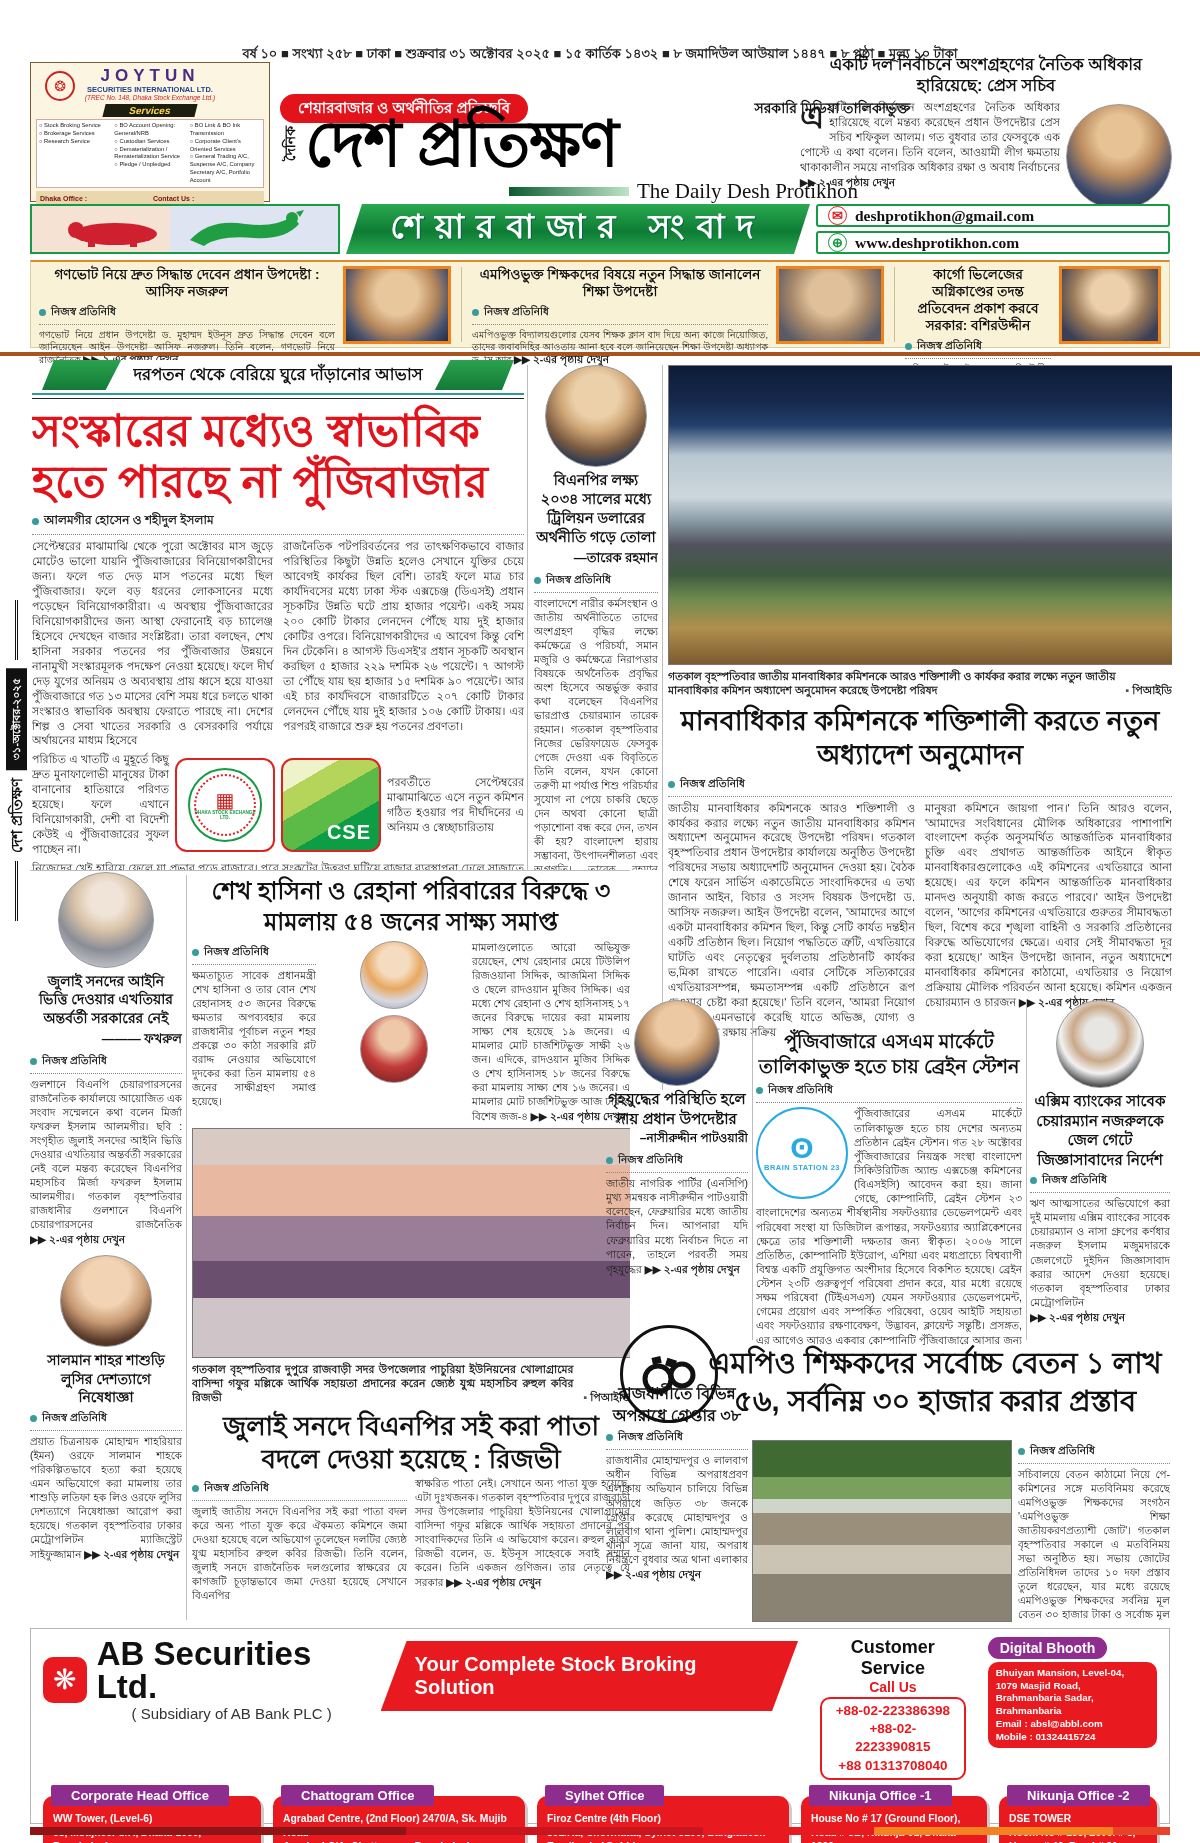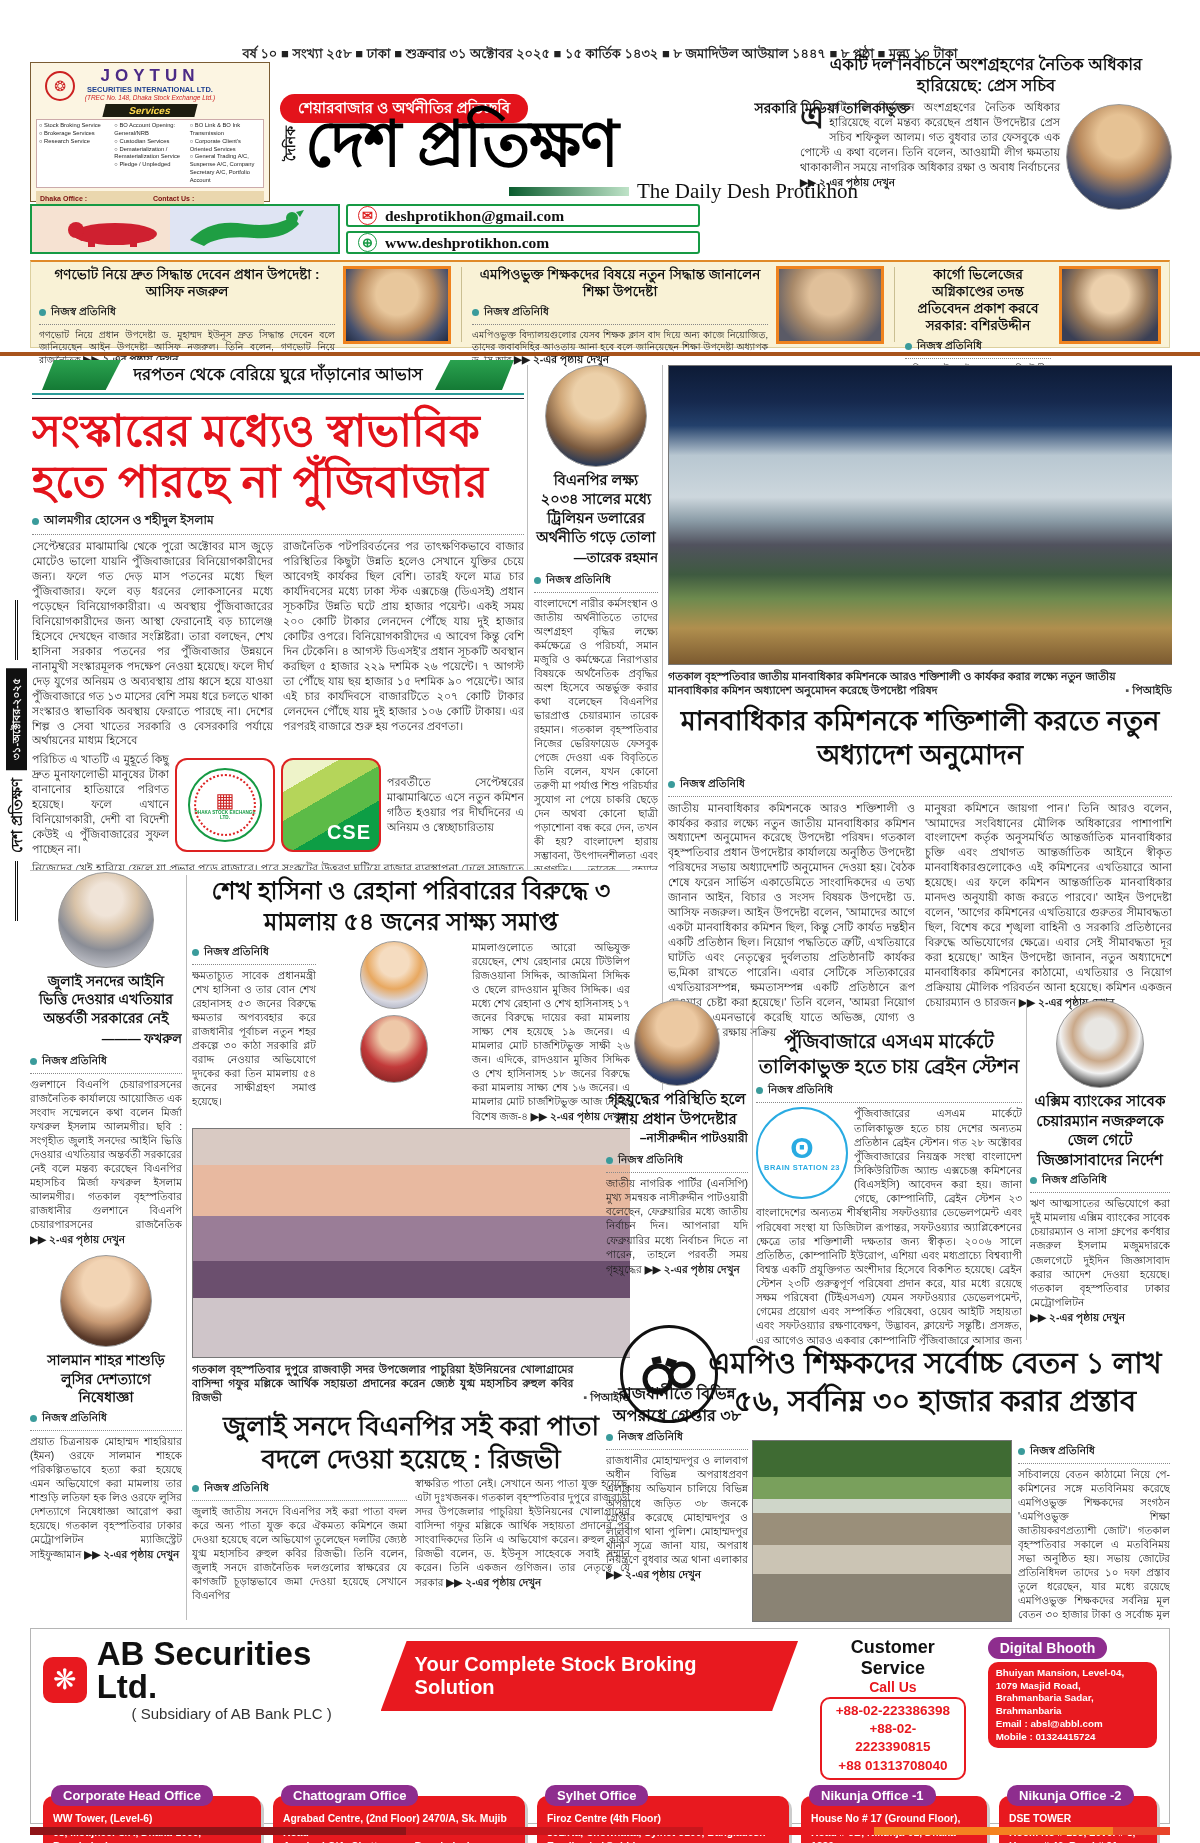--- a/index.html
+++ b/index.html
@@ -119,21 +119,21 @@
   .ab-ribbon{background:#e8191f;color:#fff;font-size:20px;font-weight:800;padding:12px 34px;clip-path:polygon(26px 0,100% 0,calc(100% - 26px) 100%,0 100%);margin-top:4px;box-shadow:4px 4px 0 #bbb}
   .ab-cs{text-align:center;margin-left:8px}
   .cs-t{font-size:18px;font-weight:800}
   .cs-c{font-size:14px;font-weight:800;color:#e8191f}
   .cs-box{border:2px solid #e8191f;border-radius:10px;color:#e8191f;font-weight:bold;font-size:13.5px;line-height:1.35;padding:3px 10px;margin-top:2px}
   .dg{width:178px;margin-left:8px}
   .dg-pill{background:#8e2d8e;color:#fff;font-size:14px;font-weight:800;border-radius:14px;padding:3px 12px;display:inline-block}
   .dg-card{background:#e8191f;border-radius:10px;color:#fff;font-size:9.8px;font-weight:bold;line-height:1.3;padding:5px 8px;margin-top:3px}
   .ab-row{display:flex;gap:12px;margin-top:16px}
   .office{position:relative;background:#e8191f;border-radius:10px;color:#fff;padding:16px 10px 6px;box-sizing:border-box;box-shadow:3px 3px 0 #ccc}
-  .office-pill{position:absolute;top:-11px;left:8px;background:#8e2d8e;color:#fff;border-radius:10px;padding:3px 12px;font-weight:800;font-size:13px;white-space:nowrap}
+  .office-pill{position:absolute;top:-11px;left:8px;background:#8e2d8e;color:#fff;border-radius:2px;padding:3px 20px;font-weight:800;font-size:13px;white-space:nowrap}
   .office .ln{font-size:10.3px;font-weight:bold;line-height:1.35}
   .ab-stripe{position:absolute;left:30px;top:1827px;width:1140px;height:8px;background:linear-gradient(90deg,#8f1418 0 33%,#c8161c 33% 59%,#e8191f 59% 74%,#f58220 74% 95%,#e8442a 95% 100%)}
   
   .spine{position:absolute;left:4px;top:600px;width:24px;display:flex;flex-direction:column;align-items:center;gap:8px}
   .sline{border-left:3px double #111;height:60px}
   .sdate{writing-mode:vertical-rl;transform:rotate(180deg);background:#111;color:#fff;font-size:10.5px;font-weight:bold;padding:10px 2px}
   .sbrand{writing-mode:vertical-rl;transform:rotate(180deg);font-size:15px;font-weight:800}
   .hline{position:absolute;height:1px;background:#bdbdbd}
 </style>
 </head>
@@ -202,20 +202,21 @@
       <svg width="250" height="38" viewBox="0 0 250 38">
         <ellipse cx="55" cy="24" rx="42" ry="11" fill="#cf2030"></ellipse>
         <circle cx="16" cy="20" r="8" fill="#cf2030"></circle>
         <rect x="28" y="30" width="7" height="7" fill="#cf2030"></rect>
           <rect x="70" y="30" width="7" height="7" fill="#cf2030"></rect>
         <path d="M130 30 q20 -22 55 -16 q30 4 48 -8 l6 8 q-14 16 -45 14 q-35 -3 -50 8 z" fill="#1f9e43"></path>
         <circle cx="232" cy="8" r="6" fill="#1f9e43"></circle>
           <path d="M236 2 l8 -2 -4 7 z" fill="#1f9e43"></path>
       </svg>
     </div>
+    <div class="bmid">শেয়ারবাজার সংবাদ</div>
     <div class="bright">
       <div class="crow">
         <span class="cicon" style="border:1.5px solid #d22;color:#d22">✉</span>
         <span>deshprotikhon@gmail.com</span>
       </div>
       <div class="crow">
         <span class="cicon" style="border:1.5px solid #169a44;color:#169a44">⊕</span>
         <span>www.deshprotikhon.com</span>
       </div>
     </div>

